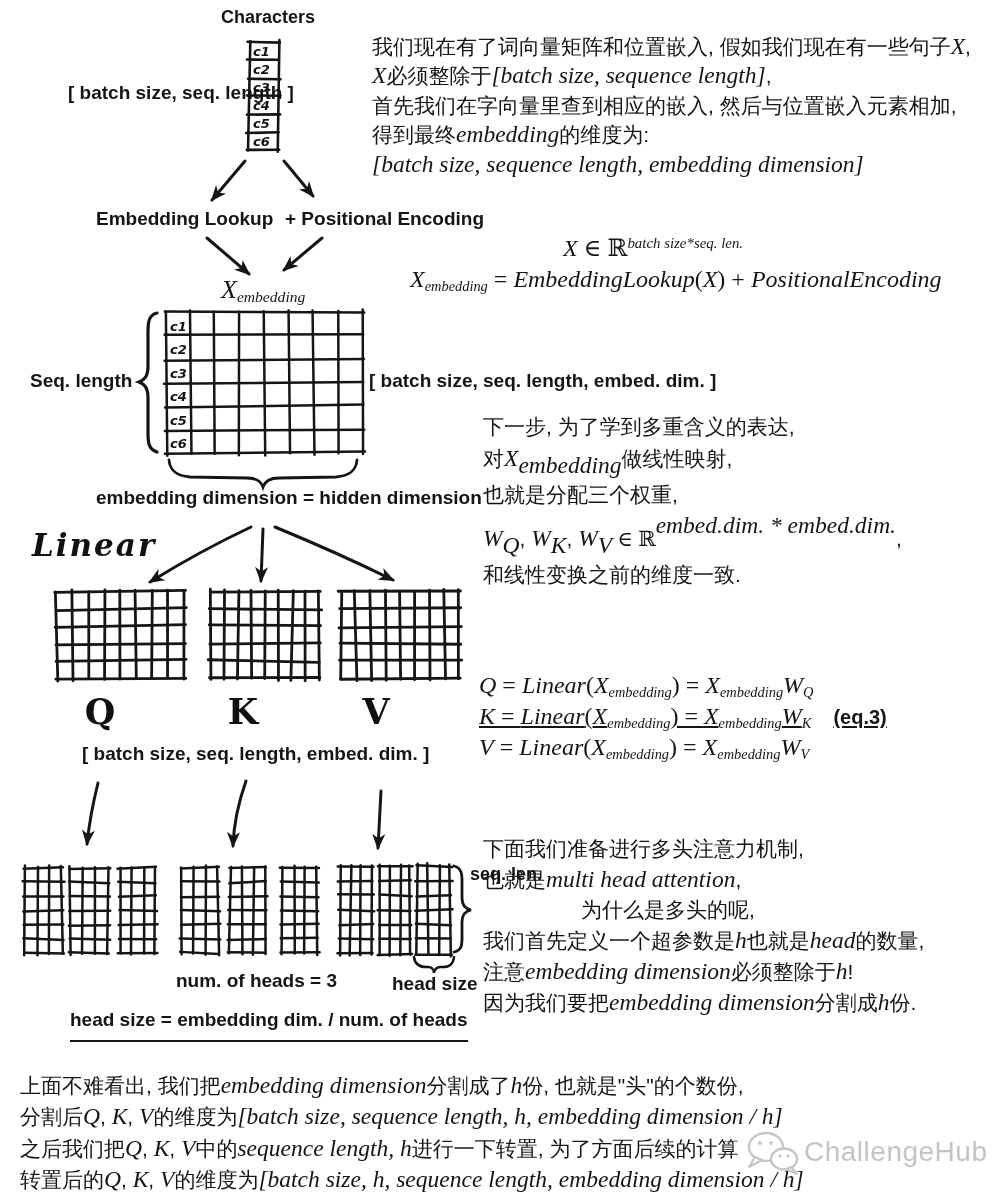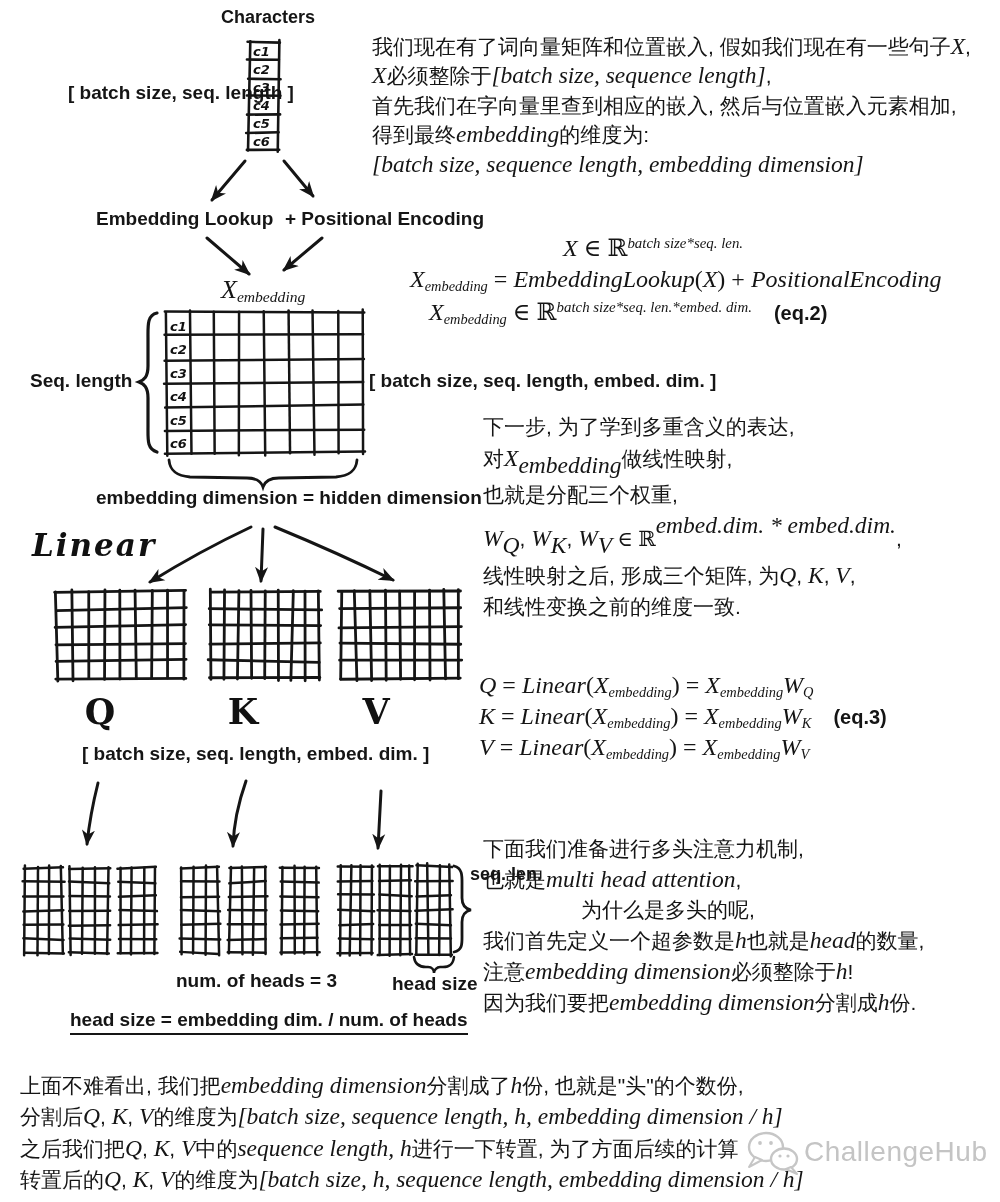--- a/index.html
+++ b/index.html
@@ -18,21 +18,21 @@
   .sup{font-size:0.62em;vertical-align:0.55em;}
   .tag{font-family:"Liberation Sans","DejaVu Sans",sans-serif;font-style:normal;font-size:20px;
        font-weight:600;margin-left:22px;}
   .ind{padding-left:98px;}
   .xemb{position:absolute;font-family:"Liberation Serif","DejaVu Serif",serif;font-style:italic;
         font-size:26px;color:#151515;white-space:nowrap;}
   .gothic{position:absolute;font-family:"DejaVu Serif","Liberation Serif",serif;font-weight:bold;
           font-size:35px;width:48px;text-align:center;color:#111;}
   .linear{position:absolute;font-family:"DejaVu Serif","Liberation Serif",serif;font-style:italic;
           font-weight:bold;font-size:31px;letter-spacing:2px;color:#111;}
-  .underline{border-bottom:2.5px solid #151515;padding-bottom:3px;text-align:center;}
+  .underline{border-bottom:2.5px solid #151515;padding-bottom:10px;text-align:center;}
   .wm-text{position:absolute;font-family:"Liberation Sans","DejaVu Sans",sans-serif;font-weight:400;
            font-size:28px;color:#c4c4c4;letter-spacing:0.5px;white-space:nowrap;}
   svg{position:absolute;left:0;top:0;}
   svg text.cell-t{font-family:"DejaVu Sans","Liberation Sans",sans-serif;font-style:italic;
                   font-weight:600;font-size:13px;fill:#111;}
 </style>
 </head>
 <body>
 
 <div id="stage">
@@ -274,43 +274,41 @@
   <div class="cn" style="left:372px;top:32px;line-height:29.4px;">
     <div><span>我们现在有了词向量矩阵和位置嵌入, 假如我们现在有一些句子</span><span class="it">X</span><span>,</span></div>
     <div><span class="it">X</span><span>必须整除于</span><span class="it">[batch size, sequence length]</span><span>,</span></div>
     <div><span>首先我们在字向量里查到相应的嵌入, 然后与位置嵌入元素相加,</span></div>
     <div><span>得到最终</span><span class="it">embedding</span><span>的维度为:</span></div>
     <div><span class="it">[batch size, sequence length, embedding dimension]</span></div>
   </div>
 
   <div class="eq" style="left:563px;top:234px;"><span class="it">X</span><span> ∈ ℝ</span><span class="sup it">batch size*seq. len.</span></div>
   <div class="eq" style="left:362px;top:266px;margin-left:48px;"><span class="it">X</span><span class="sub it">embedding</span><span> = </span><span class="it">EmbeddingLookup</span><span>(</span><span class="it">X</span><span>) + </span><span class="it">PositionalEncoding</span></div>
-  <div class="eq" style="left:429px;top:298px;"><span class="it">X</span><span class="sub it">embedding</span><span> ∈ ℝ</span><span class="sup it">batch size*seq. len.*embed. dim.</span><span class="tag">(eq.2)</span></div>
 
   <div class="lbl" style="left:30px;top:370px;">Seq. length</div>
   <div class="lbl" style="left:369px;top:370px;">[ batch size, seq. length, embed. dim. ]</div>
   <div class="lbl" style="left:96px;top:487px;">embedding dimension = hidden dimension</div>
 
   <div class="cn" style="left:483px;top:412px;line-height:30.5px;">
     <div><span>下一步, 为了学到多重含义的表达,</span></div>
     <div><span>对</span><span class="it">X</span><span class="sub it">embedding</span><span>做线性映射,</span></div>
     <div><span>也就是分配三个权重,</span></div>
     <div><span class="it">W</span><span class="sub it">Q</span><span>, </span><span class="it">W</span><span class="sub it">K</span><span>, </span><span class="it">W</span><span class="sub it">V</span><span class="rm"> ∈ ℝ</span><span class="sup it">embed.dim. * embed.dim.</span><span>,</span></div>
-    <div><span>线性映射之后, 形成三个矩阵, 为</span><span class="it">Q</span><span>, </span><span class="it">K</span><span>, </span><span class="it">V</span><span>,</span></div>
     <div><span>和线性变换之前的维度一致.</span></div>
   </div>
 
   <div class="linear" style="left:32px;top:527px;">Linear</div>
   <div class="gothic" style="left:76px;top:691px;">Q</div>
   <div class="gothic" style="left:219px;top:691px;">K</div>
   <div class="gothic" style="left:352px;top:691px;">V</div>
   <div class="lbl" style="left:82px;top:743px;">[ batch size, seq. length, embed. dim. ]</div>
 
   <div class="eq" style="left:479px;top:672px;"><span class="it">Q</span><span> = </span><span class="it">Linear</span><span>(</span><span class="it">X</span><span class="sub it">embedding</span><span>) = </span><span class="it">X</span><span class="sub it">embedding</span><span class="it">W</span><span class="sub it">Q</span></div>
-  <div class="eq" style="left:479px;top:703px;"><span class="it">K</span><span> = </span><span class="it">Linear</span><span>(</span><span class="it">X</span><span class="sub it">embedding</span><span>) = </span><span class="it">X</span><span class="sub it">embedding</span><span class="it">W</span><span class="sub it">K</span><span class="tag">(eq.3)</span></div>
+  <div class="eq" style="left:479px;top:703px;text-decoration:underline;"><span class="it">K</span><span> = </span><span class="it">Linear</span><span>(</span><span class="it">X</span><span class="sub it">embedding</span><span>) = </span><span class="it">X</span><span class="sub it">embedding</span><span class="it">W</span><span class="sub it">K</span><span class="tag">(eq.3)</span></div>
   <div class="eq" style="left:479px;top:734px;"><span class="it">V</span><span> = </span><span class="it">Linear</span><span>(</span><span class="it">X</span><span class="sub it">embedding</span><span>) = </span><span class="it">X</span><span class="sub it">embedding</span><span class="it">W</span><span class="sub it">V</span></div>
 
   <div class="cn" style="left:483px;top:834px;line-height:30px;">
     <div><span>下面我们准备进行多头注意力机制,</span></div>
     <div><span>也就是</span><span class="it">multi head attention</span><span>,</span></div>
     <div class="ind"><span>为什么是多头的呢,</span></div>
     <div><span>我们首先定义一个超参数是</span><span class="it">h</span><span>也就是</span><span class="it">head</span><span>的数量,</span></div>
     <div><span>注意</span><span class="it">embedding dimension</span><span>必须整除于</span><span class="it">h</span><span>!</span></div>
     <div><span>因为我们要把</span><span class="it">embedding dimension</span><span>分割成</span><span class="it">h</span><span>份.</span></div>
   </div>

